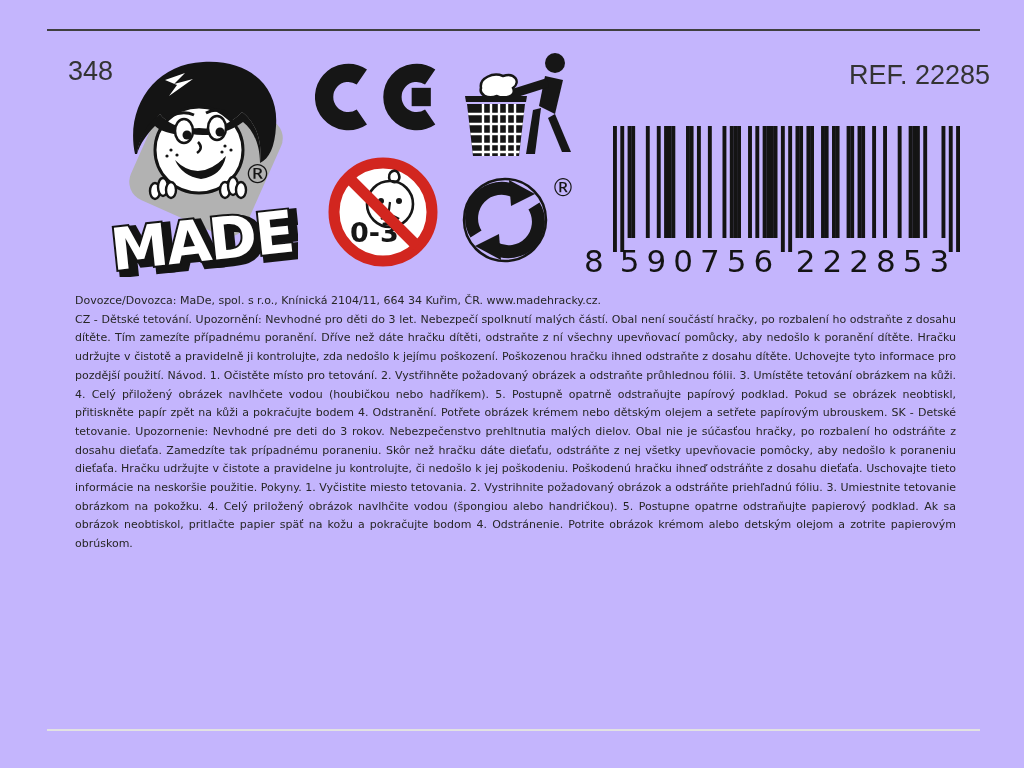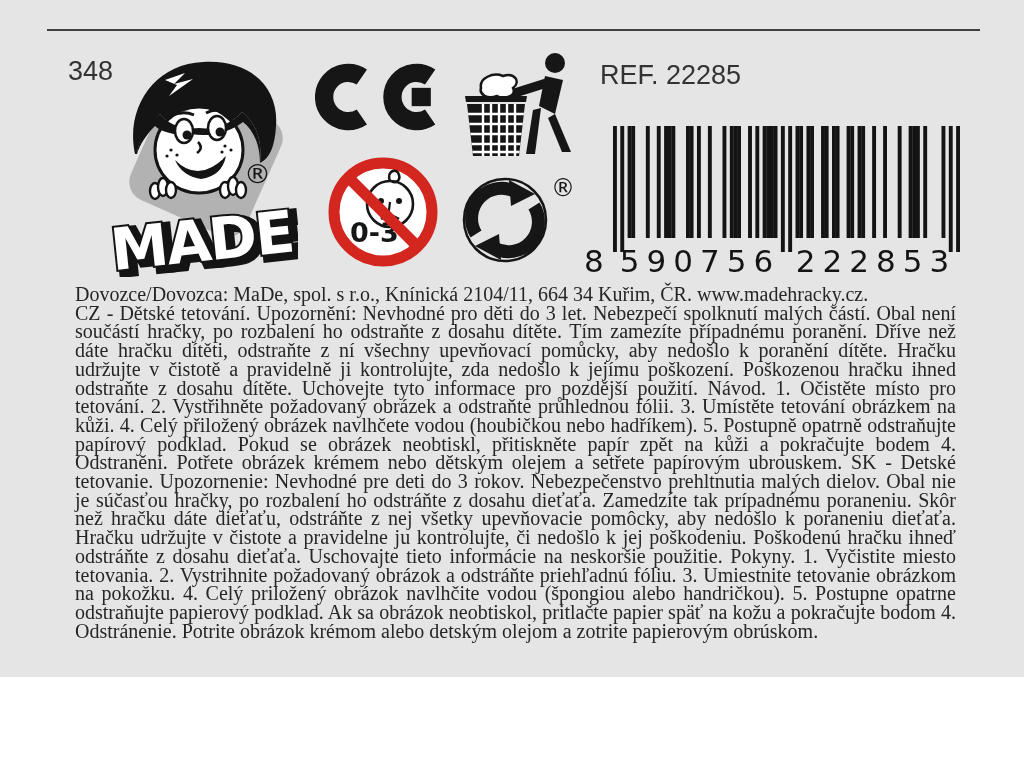--- a/index.html
+++ b/index.html
@@ -1,24 +1,24 @@
 <!DOCTYPE html>
 <html><head>
 <meta charset="utf-8">
 <style>
   html,body{margin:0;padding:0;background:#ffffff;}
-  #label{position:relative;width:1024px;height:677px;background:#e5e5e5;overflow:hidden;
+  #label{position:relative;width:1024px;height:768px;background:#c4b5fd;overflow:hidden;
          font-family:"DejaVu Sans",sans-serif;color:#282828;}
   .abs{position:absolute;}
   .rule-top{left:47px;top:29px;width:933px;height:2px;background:#3f3f3f;}
   .rule-bottom{left:47px;top:729px;width:933px;height:2px;background:#e2e2e2;}
   .product-code{left:68px;top:56px;font-size:27px;color:#333;font-family:"Liberation Sans",sans-serif;}
-  .ref-block{left:600px;top:60px;width:390px;text-align:left;font-size:27px;line-height:30px;
+  .ref-block{left:600px;top:60px;width:390px;text-align:right;font-size:27px;line-height:30px;
              color:#333;font-family:"Liberation Sans",sans-serif;}
-  .body-text{left:75px;top:285px;width:881px;font-size:20px;line-height:18.7px;color:#262626;font-family:Liberation Serif, serif;}
+  .body-text{left:75px;top:292px;width:881px;font-size:11px;line-height:18.7px;color:#262626;}
   .body-text p{margin:0;}
   .body-text p.just{text-align:justify;}
   svg text{font-family:"DejaVu Sans",sans-serif;}
 </style>
 </head>
 <body>
 
 <div id="label">
 
   <div class="abs rule-top"></div>

